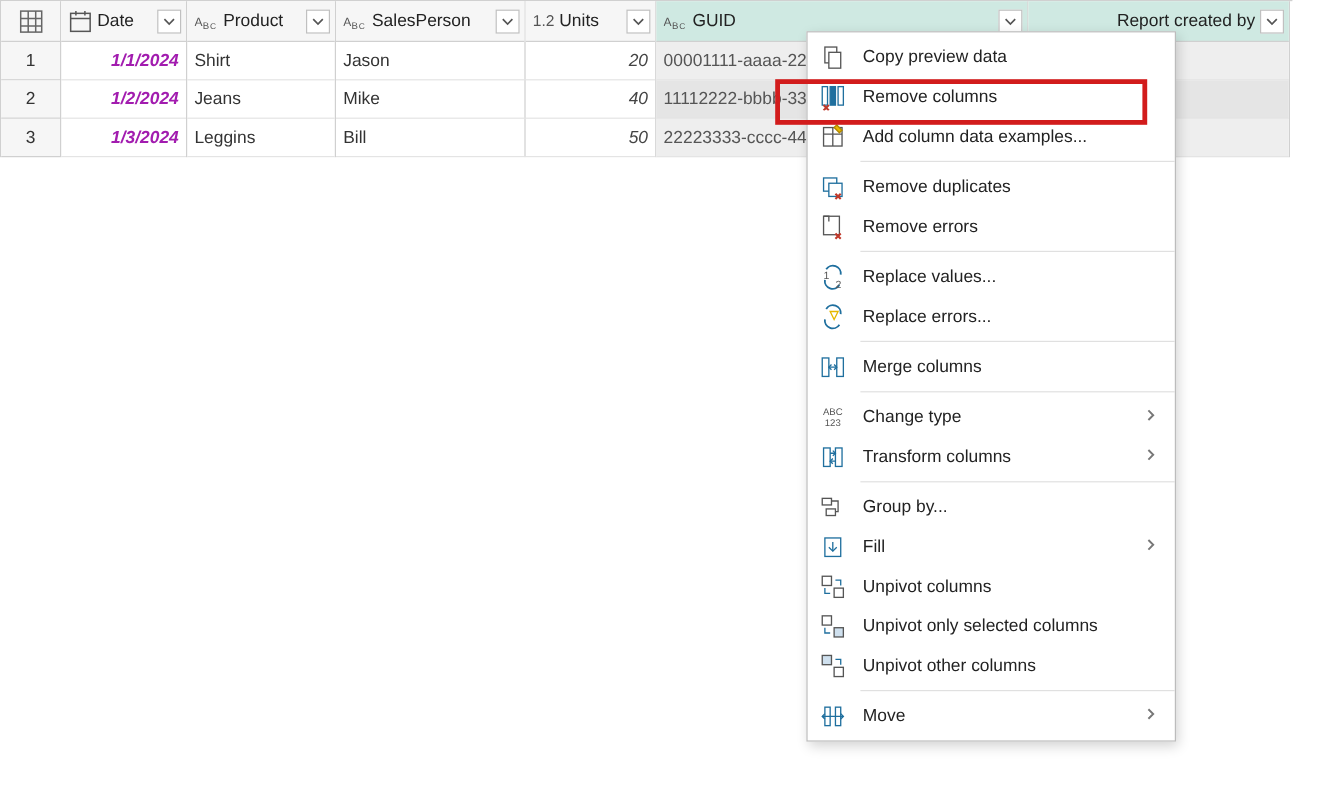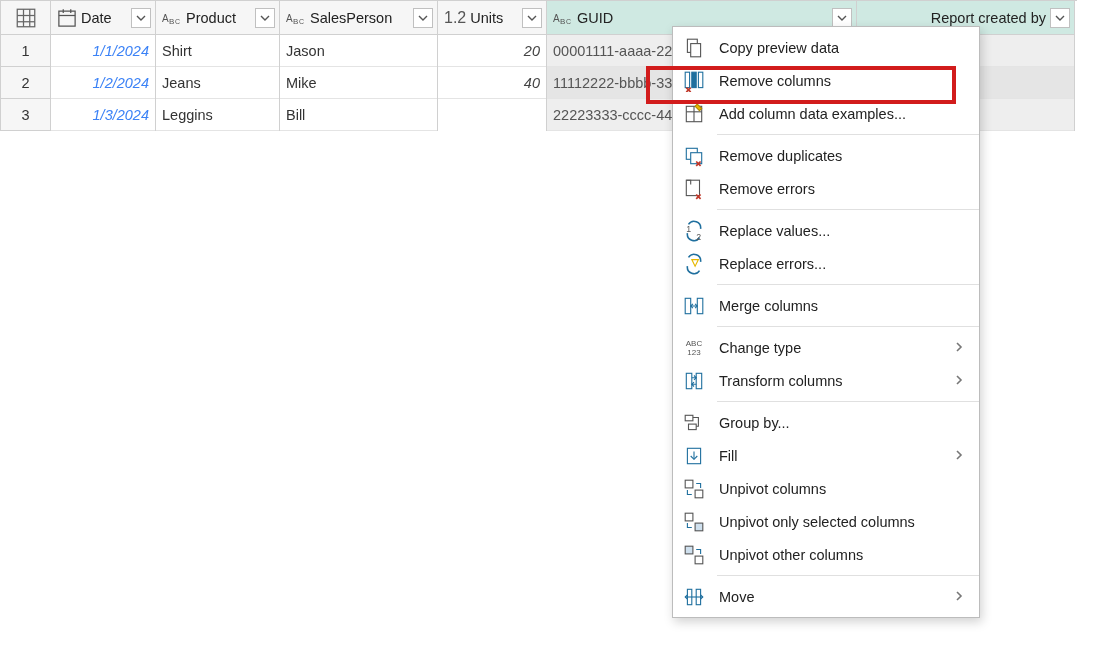--- a/index.html
+++ b/index.html
@@ -62,21 +62,21 @@
   .cell {
     height: 32px;
     border-bottom: 1px solid #e4e4e4;
     display: flex;
     align-items: center;
     padding: 0 6px;
     overflow: hidden;
     white-space: nowrap;
   }
   .col-index .cell { justify-content: center; background: #f6f6f6; border-bottom: 1px solid #d0d0d0; }
-  .col-date .cell { justify-content: flex-end; font-style: italic; color: #3b82f6; }
+  .col-date .cell { justify-content: flex-end; font-style: italic; color: #a21caf; font-weight: bold; }
   .col-units .cell { justify-content: flex-end; font-style: italic; color: #444; }
   .col-guid .cell, .col-report .cell { background: #eeeeee; color: #555; }
   .row-odd.greyed { background: #eeeeee; }
   .row-even.greyed { background: #e5e5e5; }
 
   
   .menu {
     position: absolute;
     left: 647px;
     top: 26px;
@@ -197,30 +197,31 @@
           </svg>
       </span>
     </div>
     <div class="cell">Jason</div>
     <div class="cell">Mike</div>
     <div class="cell">Bill</div>
   </div>
 
   <div class="col col-units">
     <div class="hd">
-      <span class="type-ico" style="width:auto;font-size:16px;color:#555">1.2</span>
+      <span class="type-ico" style="width:auto;font-size:13px;color:#555">1.2</span>
       <span class="hd-label">Units</span>
       <span class="filter-btn">
         <svg viewBox="0 0 10 10">
             <path d="M1 3 L5 7 L9 3" fill="none" stroke="#555" stroke-width="1.4"></path>
           </svg>
       </span>
     </div>
     <div class="cell">20</div>
     <div class="cell">40</div>
+    <div class="cell">50</div>
   </div>
 
   <div class="col col-guid">
     <div class="hd selected">
       <span class="type-ico">
         <svg viewBox="0 0 20 16">
             <text x="0" y="12" font-size="10" fill="#555">A</text>
             <text x="7" y="14" font-size="8" fill="#555">B</text>
             <text x="13" y="14" font-size="7" fill="#555">C</text>
           </svg>

